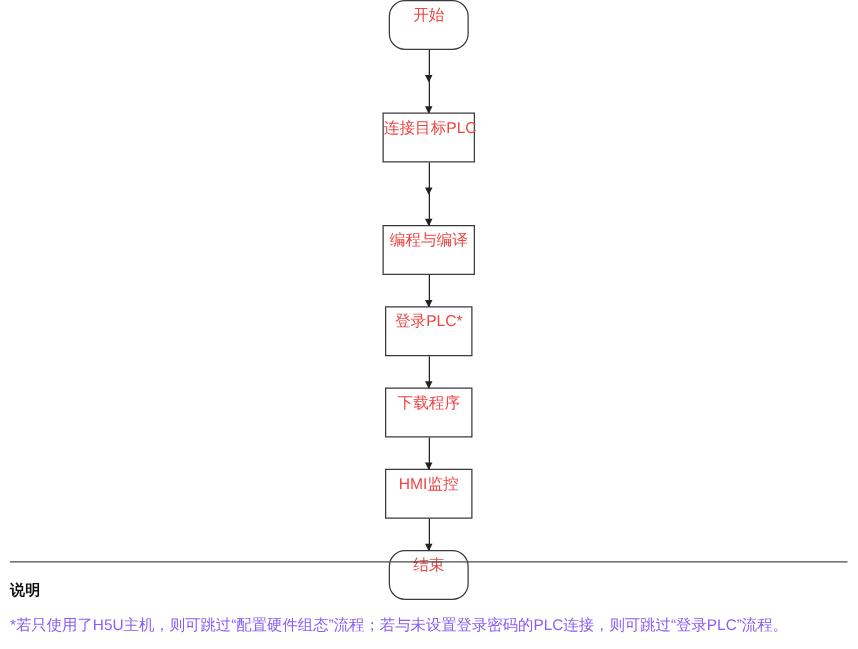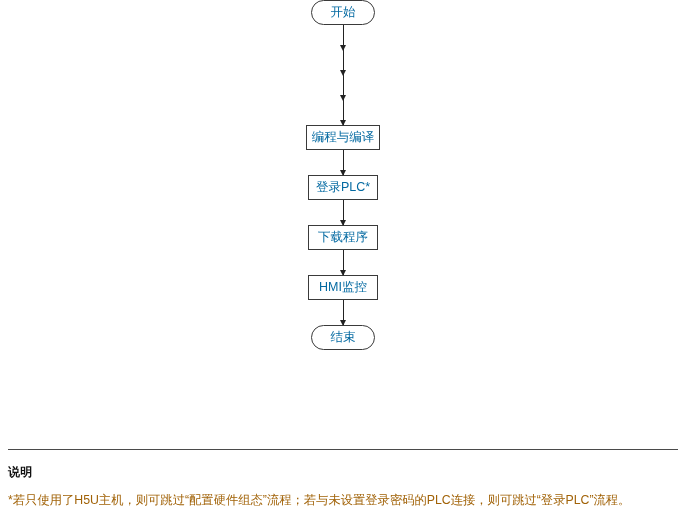--- a/index.html
+++ b/index.html
@@ -29,25 +29,25 @@
     left: 0;
     top: 0;
     width: 686px;
     display: flex;
     flex-direction: column;
     align-items: center;
   }
 
   .node {
     box-sizing: border-box;
-    height: 25px;
+    height: 40px;
     line-height: 23px;
     text-align: center;
     font-size: 12.5px;
-    color: #0369a1;
+    color: #ef4444;
     background: #ffffff;
     border: 1px solid #3a3a3a;
     white-space: nowrap;
     letter-spacing: 0px;
   }
   .node.terminal {
     width: 64px;
     border-radius: 13px;
   }
   .node.process {
@@ -92,36 +92,37 @@
   .note-heading {
     font-size: 12px;
     font-weight: bold;
     color: #111111;
     margin: 14px 0 10px 0;
     letter-spacing: 0.3px;
   }
   .note-body {
     font-size: 12.3px;
     line-height: 18px;
-    color: #a16207;
+    color: #8b5cf6;
     margin: 0 0 9px 0;
     white-space: nowrap;
   }
 </style>
 </head>
 <body>
 
 <div id="flowchart">
   <div class="fc-col">
 
     <div class="node terminal">开始</div>
     <div class="connector"></div>
 
     <div class="connector"></div>
 
+    <div class="node process wide">连接目标PLC</div>
     <div class="connector"></div>
 
     <div class="connector"></div>
 
     <div class="node process wide">编程与编译</div>
     <div class="connector"></div>
 
     <div class="node process">登录PLC*</div>
     <div class="connector"></div>
 

